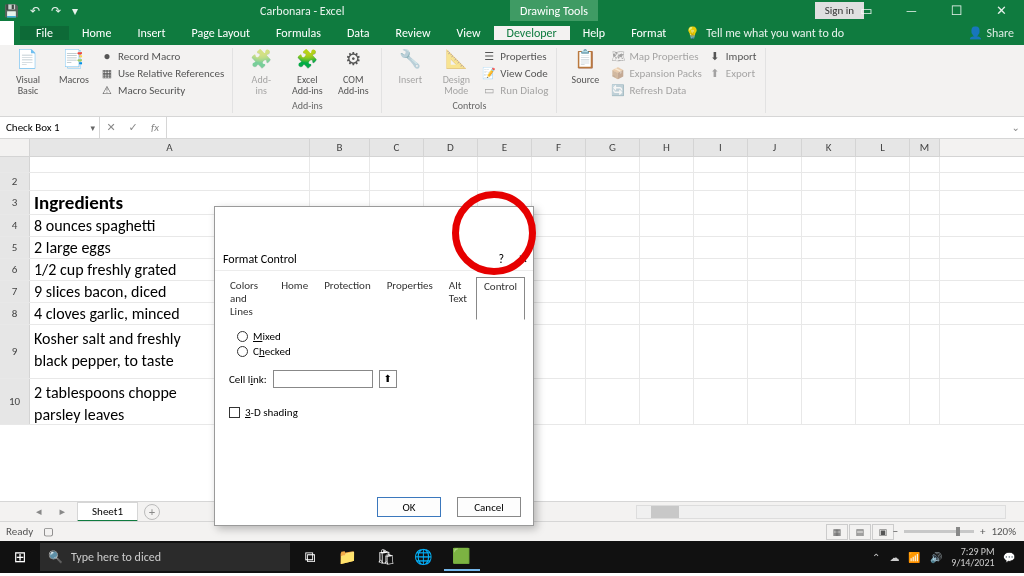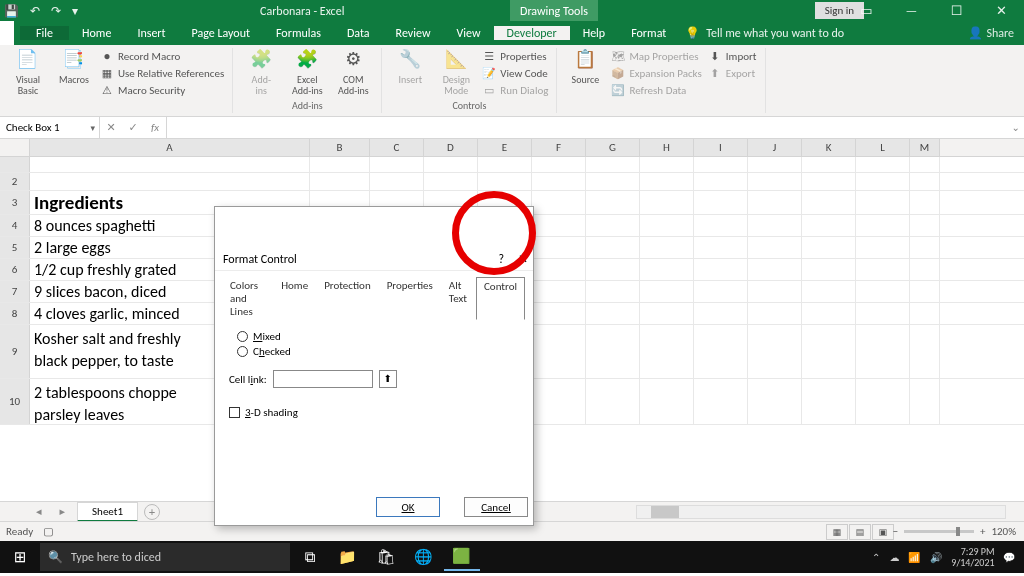--- a/index.html
+++ b/index.html
@@ -65,21 +65,21 @@
 .dlg-body { padding: 8px 14px; }
 .dlg-body h5 { font-weight: normal; font-size: 11px; margin-bottom: 4px; }
 .radio-row { display: flex; align-items: center; gap: 5px; margin: 2px 0 2px 8px; font-size: 11px; }
 .radio-row .rad { width: 11px; height: 11px; border: 1px solid #333; border-radius: 50%; display: inline-flex; align-items: center; justify-content: center; }
 .radio-row .rad.on::after { content: ""; width: 5px; height: 5px; background: #333; border-radius: 50%; }
 .cell-link { margin-top: 12px; display:flex; align-items:center; gap: 6px; }
 .cell-link input { width: 100px; height: 18px; border: 1px solid #888; font-size: 11px; padding: 0 2px; }
 .cell-link .pick { width: 18px; height: 18px; border: 1px solid #888; text-align: center; line-height: 16px; font-size: 10px; }
 .cb-row { display:flex; align-items:center; gap: 5px; margin-top: 18px; }
 .cb-row .cb { width: 11px; height: 11px; border: 1px solid #333; }
-.dlg-foot { position: absolute; bottom: 8px; right: 5px; display: flex; gap: 24px; text-decoration: underline; }
+.dlg-foot { position: absolute; bottom: 8px; right: 12px; display: flex; gap: 16px; }
 .dlg-foot button { width: 64px; height: 20px; background: #fdfdfd; border: 1px solid #888; font-size: 11px; cursor: pointer; }
 .dlg-foot button.ok { border: 1px solid #3b78bd; }
 
 
 .sheet-tabs { height: 20px; border-top: 1px solid #d6d6d6; display: flex; align-items: center; padding-left: 30px; gap: 6px; background: #f3f2f1; font-size: 11px; position: relative; }
 .sheet-tabs .nav { color: #888; padding: 0 6px; }
 .sheet-tabs .st { padding: 2px 14px; background: #fff; border: 1px solid #d6d6d6; border-bottom: 2px solid #0f7b3f; }
 .sheet-tabs .add { width: 16px; height: 16px; border: 1px solid #bbb; border-radius: 50%; text-align: center; line-height: 14px; color: #888; font-size: 12px; }
 .sheet-tabs .hscroll { position:absolute; right: 18px; bottom: 2px; width: 370px; height: 14px; background: #f0f0f0; border: 1px solid #ddd; display:flex; }
 .sheet-tabs .hscroll .thumb { width: 28px; height: 100%; background: #c8c8c8; margin-left: 14px; }

